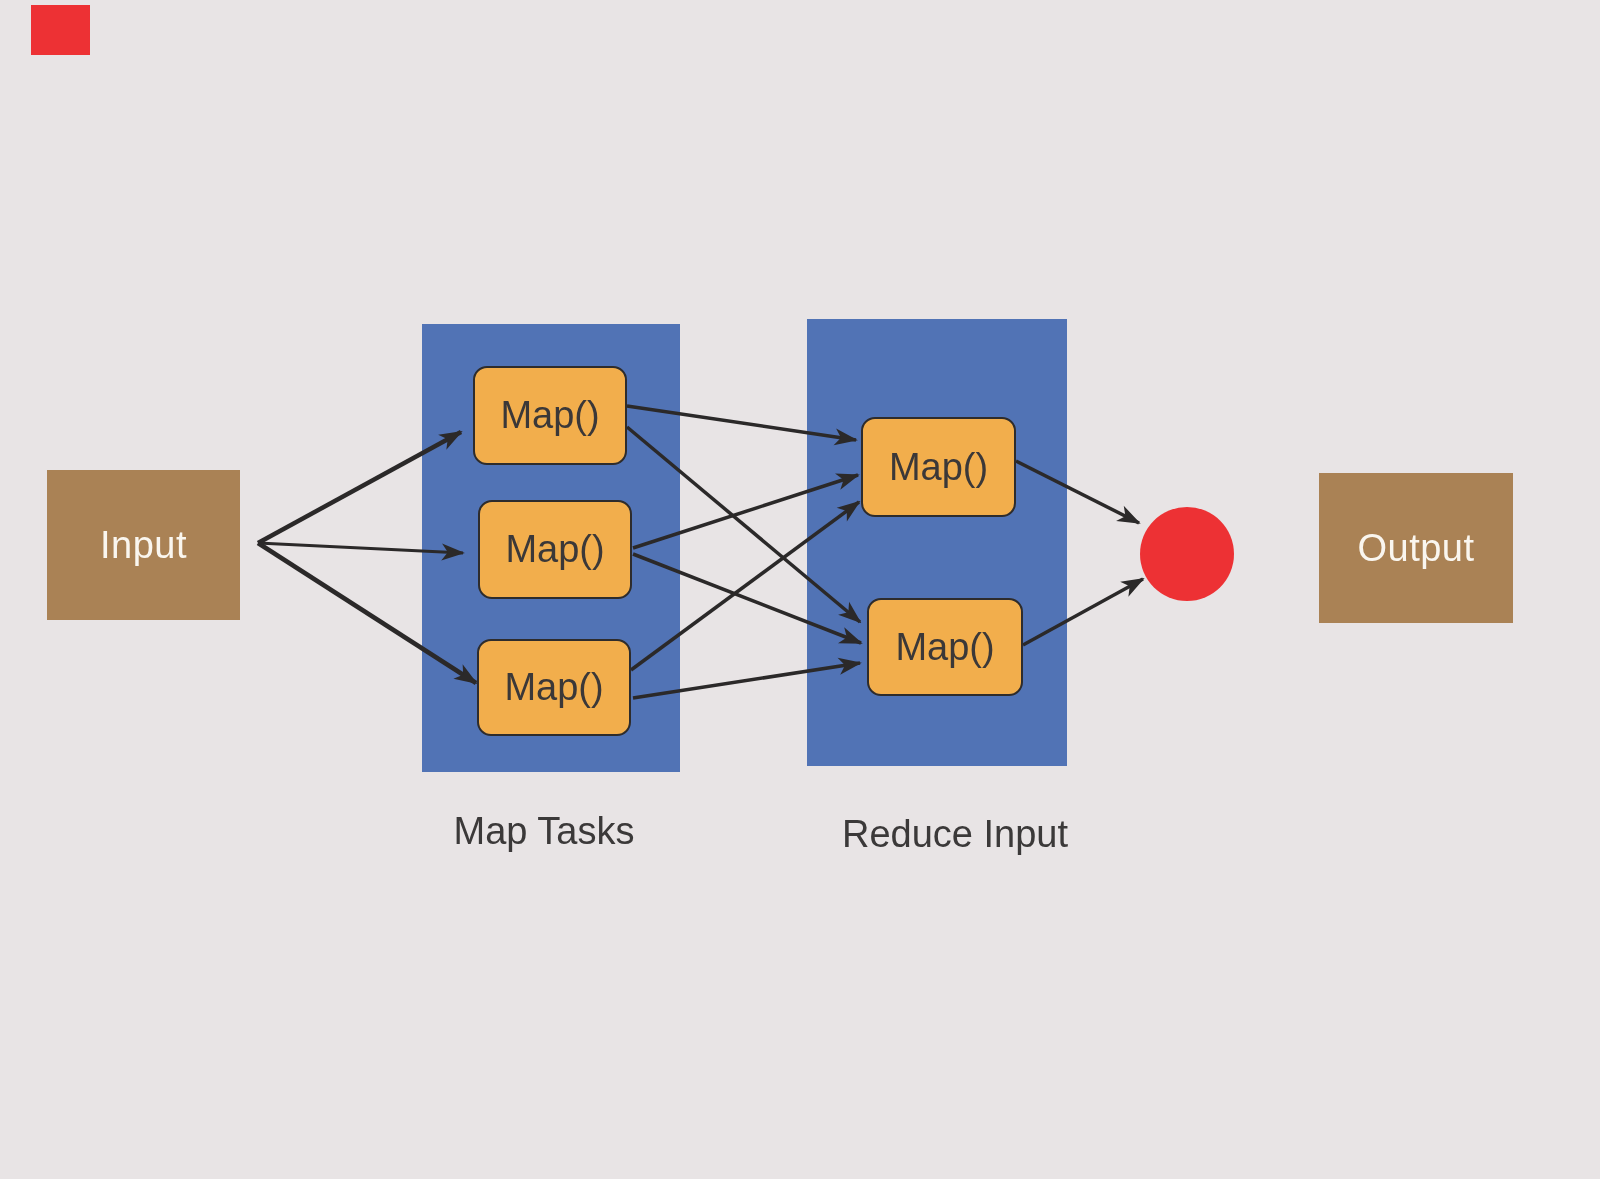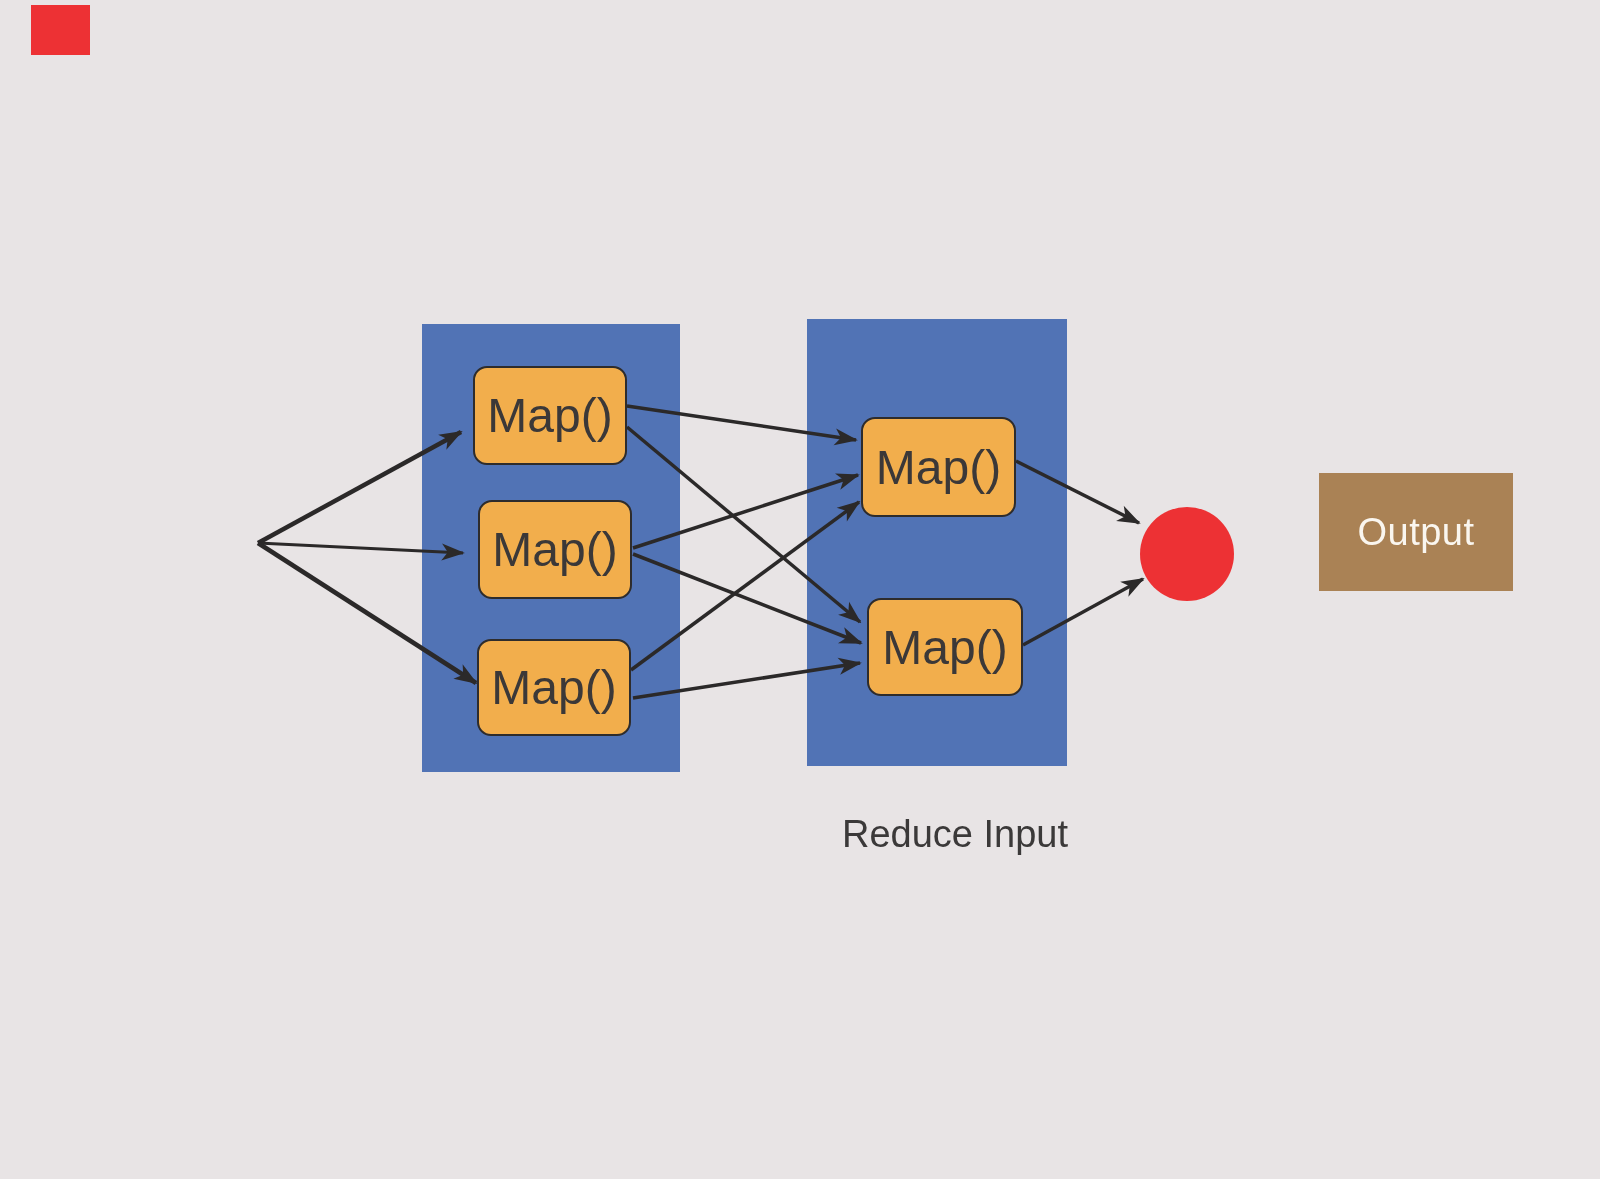--- a/index.html
+++ b/index.html
@@ -7,34 +7,34 @@
     position:relative;width:1600px;height:1179px;background:#e8e4e5;
     font-family:"Liberation Sans","DejaVu Sans",sans-serif;overflow:hidden;
   }
   .panel{position:absolute;background:#5173b5;z-index:1;}
   #map-panel{left:422px;top:324px;width:258px;height:448px;}
   #reduce-panel{left:807px;top:319px;width:260px;height:447px;}
   svg.arrows{position:absolute;left:0;top:0;z-index:2;}
   .task{
     position:absolute;background:#f2ae4c;border:2.5px solid #2e2c2c;border-radius:14px;
     display:flex;align-items:center;justify-content:center;
-    font-size:48px;color:#3b3838;z-index:3;box-sizing:border-box;
+    font-size:38px;color:#3b3838;z-index:3;box-sizing:border-box;
   }
   .m1{left:473px;top:366px;width:154px;height:99px;}
   .m2{left:478px;top:500px;width:154px;height:99px;}
   .m3{left:477px;top:639px;width:154px;height:97px;}
   .r1{left:861px;top:417px;width:155px;height:100px;}
   .r2{left:867px;top:598px;width:156px;height:98px;}
   .endpoint{
     position:absolute;background:#aa8255;z-index:3;
     display:flex;align-items:center;justify-content:center;
     font-size:38px;color:#faf6ef;letter-spacing:0.5px;
   }
   #input-node{left:47px;top:470px;width:193px;height:150px;}
-  #output-node{left:1319px;top:473px;width:194px;height:118px;}
+  #output-node{left:1319px;top:473px;width:194px;height:150px;}
   .stage-label{
     position:absolute;font-size:38px;color:#3b3939;z-index:3;
     transform:translateX(-50%);white-space:nowrap;
   }
   #map-label{left:544px;top:810px;}
   #reduce-label{left:955px;top:813px;}
   #collector{
     position:absolute;left:1140px;top:507px;width:94px;height:94px;
     border-radius:50%;background:#ed3134;z-index:3;
   }
@@ -43,20 +43,23 @@
     background:#ed3134;z-index:4;
   }
 </style>
 </head>
 <body>
 
 <div class="stage">
 
   <div id="corner-marker"></div>
 
+  <div class="endpoint" id="input-node">
+    <span>Input</span>
+  </div>
 
   <div class="panel" id="map-panel"></div>
   <div class="panel" id="reduce-panel"></div>
 
   <svg class="arrows" width="1600" height="1179" viewBox="0 0 1600 1179">
     <defs>
       <marker id="ah" viewBox="0 0 10 8" refX="9.2" refY="4" markerWidth="24" markerHeight="19" orient="auto" markerUnits="userSpaceOnUse">
         <path d="M0.2,0.4 L10,4 L0.2,7.6 L2.8,4 Z" fill="#2b2929"></path>
       </marker>
     </defs>
@@ -85,20 +88,21 @@
     <span>Map()</span>
   </div>
 
   <div class="task r1">
     <span>Map()</span>
   </div>
   <div class="task r2">
     <span>Map()</span>
   </div>
 
+  <div class="stage-label" id="map-label">Map Tasks</div>
   <div class="stage-label" id="reduce-label">Reduce Input</div>
 
   <div id="collector"></div>
 
   <div class="endpoint" id="output-node">
     <span>Output</span>
   </div>
 
 </div>
 

